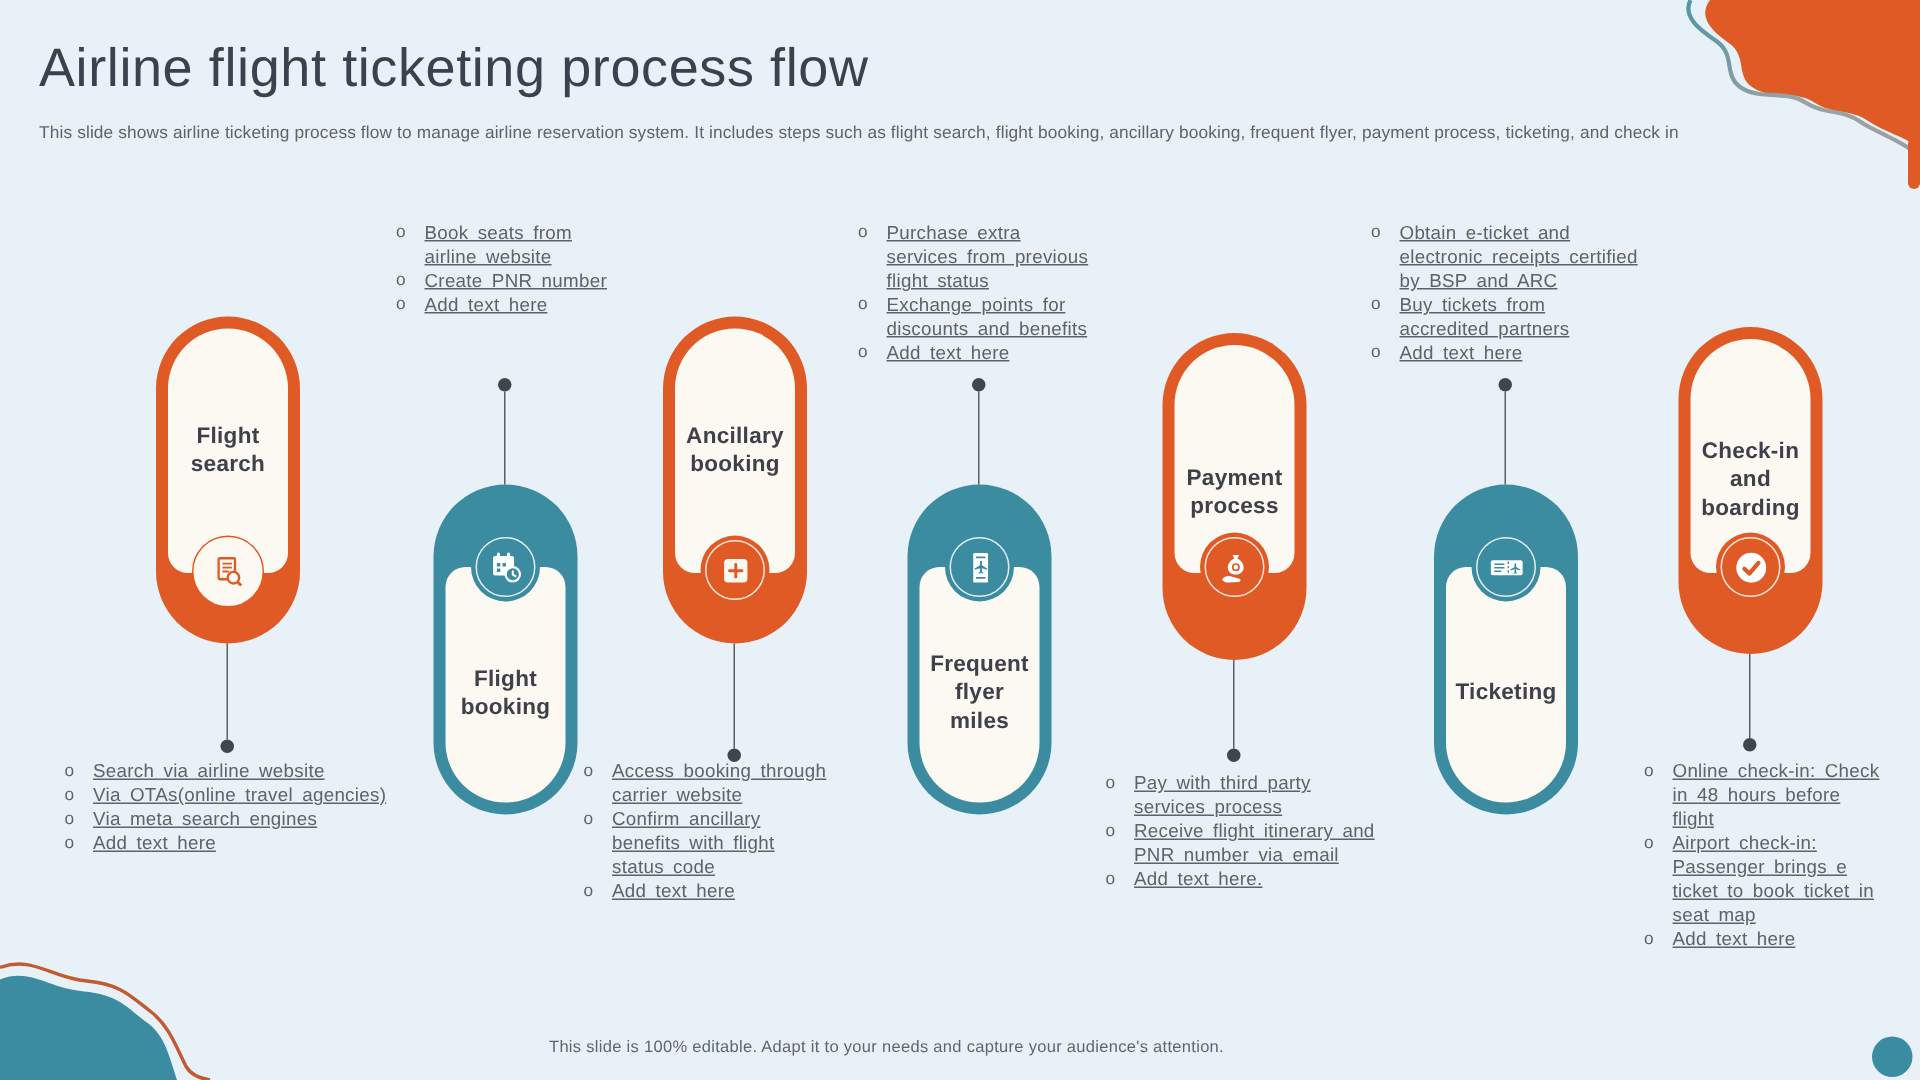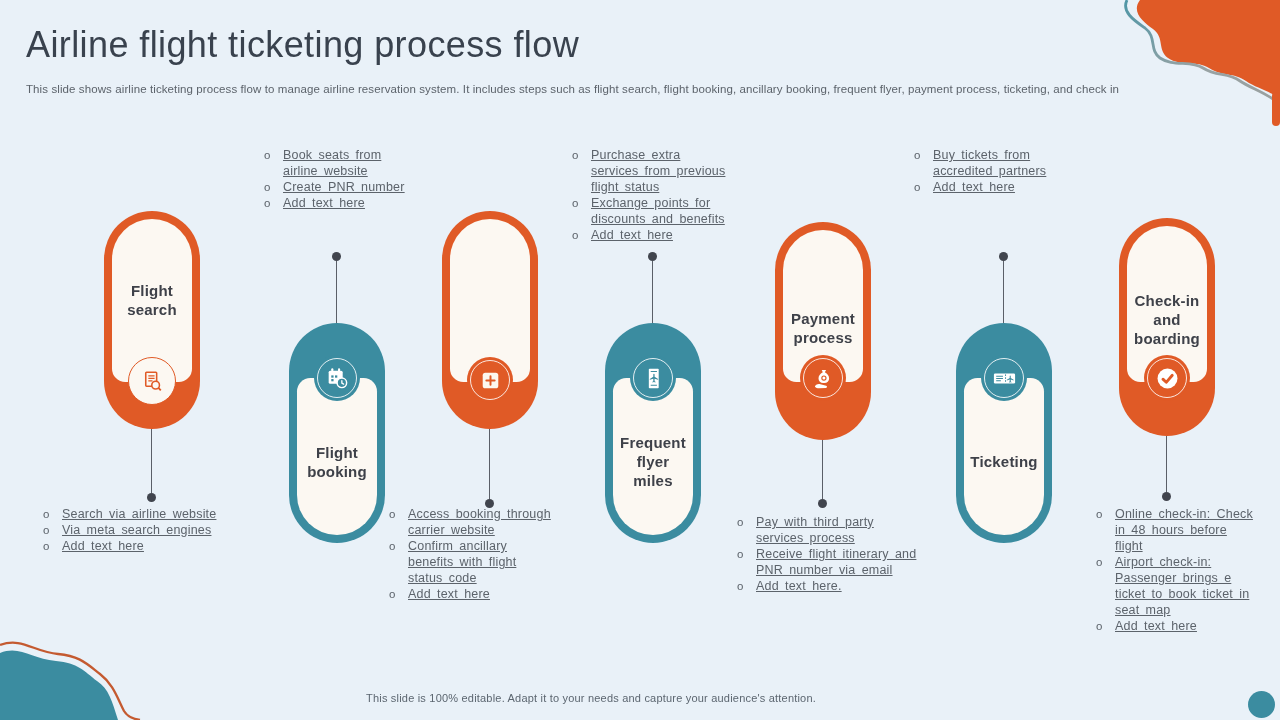--- a/index.html
+++ b/index.html
@@ -108,20 +108,21 @@
           <circle cx="16" cy="16.5" r="3.7" fill="var(--ivory)"></circle>
           <path d="M18.7 19.2 21 21.5" stroke-width="1.8"></path>
         </g>
       </svg>
     </div>
   </div>
   <div class="vline c1-line"></div>
   <div class="ndot c1-dot"></div>
   <ul class="bullets c1-bul">
     <li>Search via airline website</li>
+    <li>Via OTAs(online travel agencies)</li>
     <li>Via meta search engines</li>
     <li>Add text here</li>
   </ul>
 
   <div class="capsule teal down c2-cap">
     <div class="inner"></div>
     <div class="cap-label">Flight booking</div>
     <div class="icon teal-disc ring">
       <svg width="27" height="27" viewBox="0 0 26 26">
         <g fill="#fff">
@@ -142,20 +143,21 @@
   <div class="vline c2-line"></div>
   <div class="ndot c2-dot"></div>
   <ul class="bullets c2-bul">
     <li>Book seats from airline website</li>
     <li>Create PNR number</li>
     <li>Add text here</li>
   </ul>
 
   <div class="capsule orange up c3-cap">
     <div class="inner"></div>
+    <div class="cap-label">Ancillary booking</div>
     <div class="icon orange-disc ring">
       <svg width="27" height="27" viewBox="0 0 26 26">
         <rect x="5.5" y="5.5" width="15" height="15" rx="2.5" fill="#FCF7EF"></rect>
         <path d="M13 9v8M9 13h8" stroke="var(--orange)" stroke-width="1.9" stroke-linecap="round"></path>
       </svg>
     </div>
   </div>
   <div class="vline c3-line"></div>
   <div class="ndot c3-dot"></div>
   <ul class="bullets c3-bul">
@@ -210,20 +212,21 @@
         <rect x="2.8" y="8.2" width="20.4" height="9.6" rx="1.2" fill="#fff"></rect>
         <path d="M5 10.8h6.5M5 13h6.5M5 15.2h4.5" stroke="var(--teal)" stroke-width="1"></path>
         <path d="M14 9v8" stroke="var(--teal)" stroke-width="0.9" stroke-dasharray="1.6 1.2"></path>
         <path d="M21,16v-2l-8-5V3.5C13,2.7,12.3,2,11.5,2S10,2.7,10,3.5V9l-8,5v2l8-2.5V19l-2,1.5V22l3.5-1l3.5,1v-1.5L13,19v-5.5L21,16z" transform="translate(14.6,9.4) scale(0.34)" fill="var(--teal)"></path>
       </svg>
     </div>
   </div>
   <div class="vline c6-line"></div>
   <div class="ndot c6-dot"></div>
   <ul class="bullets c6-bul">
+    <li>Obtain e-ticket and electronic receipts certified by BSP and ARC</li>
     <li>Buy tickets from accredited partners</li>
     <li>Add text here</li>
   </ul>
 
   <div class="capsule orange up c7-cap">
     <div class="inner"></div>
     <div class="cap-label">Check-in and boarding</div>
     <div class="icon orange-disc ring">
       <svg width="27" height="27" viewBox="0 0 26 26">
         <circle cx="13" cy="13" r="9.6" fill="#fff"></circle>

